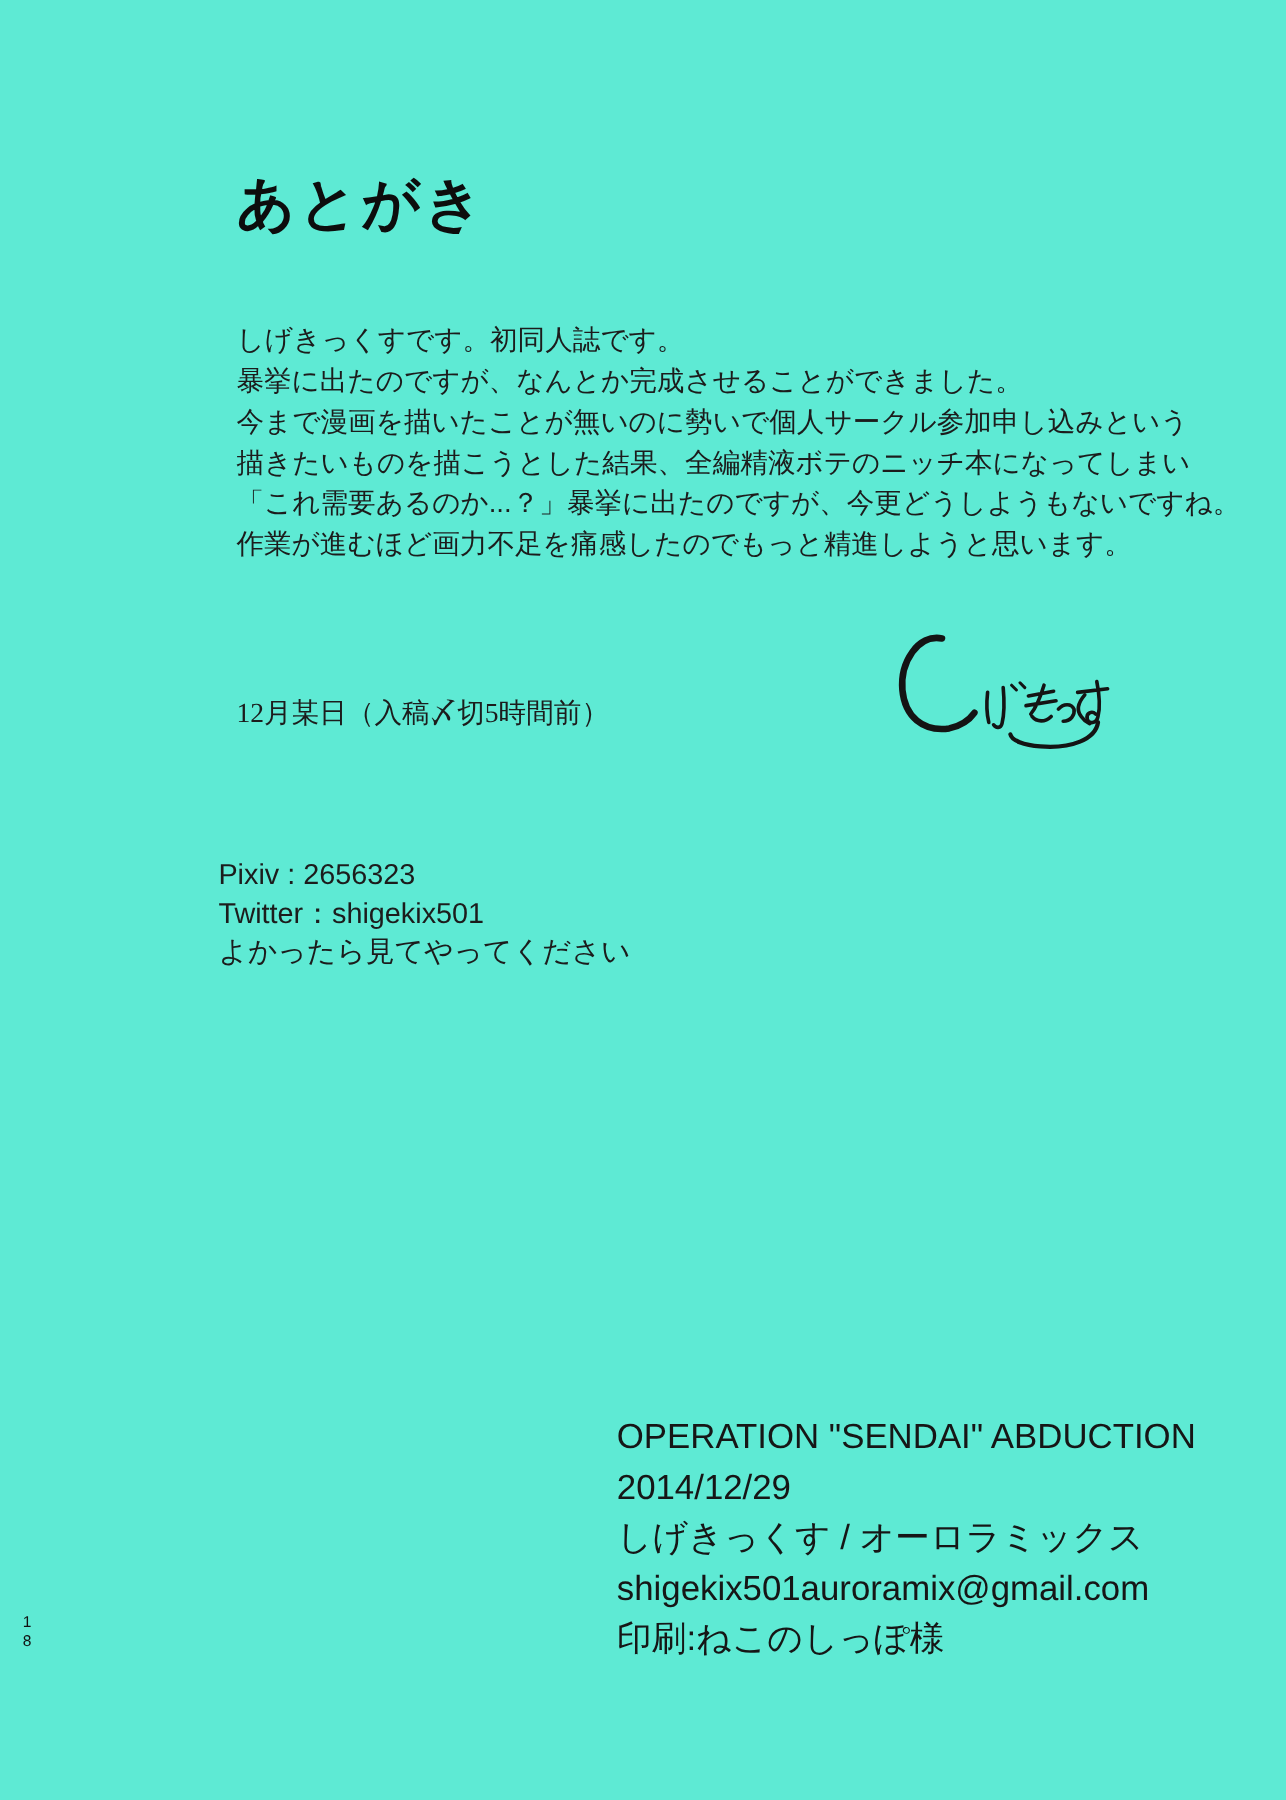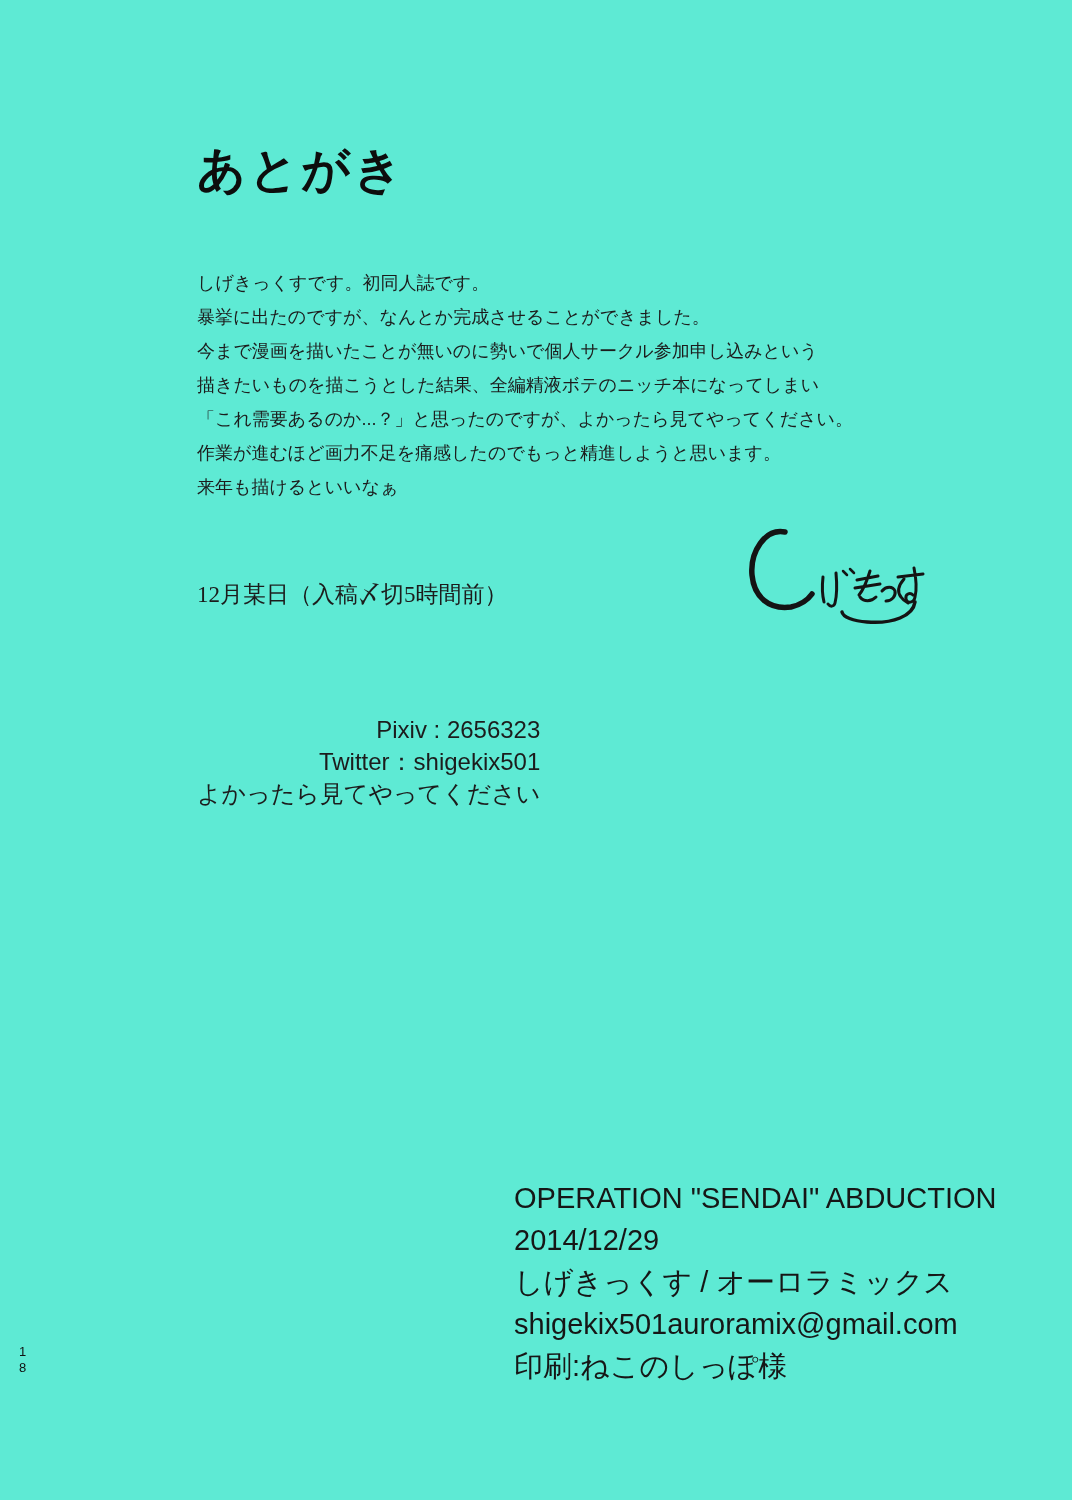--- a/index.html
+++ b/index.html
@@ -25,21 +25,21 @@
     font-weight: 700;
     color: #0d0d0d;
     letter-spacing: 3px;
     white-space: nowrap;
   }
   .body-text {
     position: absolute;
     left: 197px;
     top: 266px;
     width: 780px;
-    font-size: 18px;
+    font-size: 23px;
     line-height: 34px;
     color: #1c1c1c;
   }
   .body-text .line {
     white-space: nowrap;
   }
   .date-note {
     position: absolute;
     left: 197px;
     top: 579px;
@@ -50,26 +50,25 @@
   }
   .signature {
     position: absolute;
     left: 735px;
     top: 520px;
     width: 200px;
     height: 130px;
   }
   .links-block {
     position: absolute;
-    left: 197px;
+    left: 182px;
     top: 714px;
     font-size: 24px;
     line-height: 32px;
     color: #1c1c1c;
-    text-align: right;
   }
   .links-block .line {
     white-space: nowrap;
   }
   .colophon {
     position: absolute;
     left: 514px;
     top: 1177px;
     font-size: 29px;
     line-height: 42px;
@@ -96,23 +95,22 @@
 
 <div class="page">
 
   <div class="title">あとがき</div>
 
   <div class="body-text">
     <div class="line">しげきっくすです。初同人誌です。</div>
     <div class="line">暴挙に出たのですが、なんとか完成させることができました。</div>
     <div class="line">今まで漫画を描いたことが無いのに勢いで個人サークル参加申し込みという</div>
     <div class="line">描きたいものを描こうとした結果、全編精液ボテのニッチ本になってしまい</div>
-    <div class="line">「これ需要あるのか...？」と思ったのですが、よかったら見てやってください。</div>
+    <div class="line">「これ需要あるのか...？」暴挙に出たのですが、今更どうしようもないですね。</div>
     <div class="line">作業が進むほど画力不足を痛感したのでもっと精進しようと思います。</div>
-    <div class="line">来年も描けるといいなぁ</div>
   </div>
 
   <div class="date-note">12月某日（入稿〆切5時間前）</div>
 
   <svg class="signature" viewBox="0 0 200 130" fill="none" stroke="#141414" stroke-linecap="round" stroke-linejoin="round" aria-label="signature">
 
     <path stroke-width="5.5" d="M 50,12 C 30,8 15,32 17,55 C 19,77 34,90 56,87 C 65,85 72,81 77,74"></path>
 
     <path stroke-width="3" d="M 88,57 C 87,66 87,74 89,82"></path>
     <path stroke-width="3" d="M 101,53 C 102,64 102,75 100,83 C 99,87 95,87 93,84"></path>

